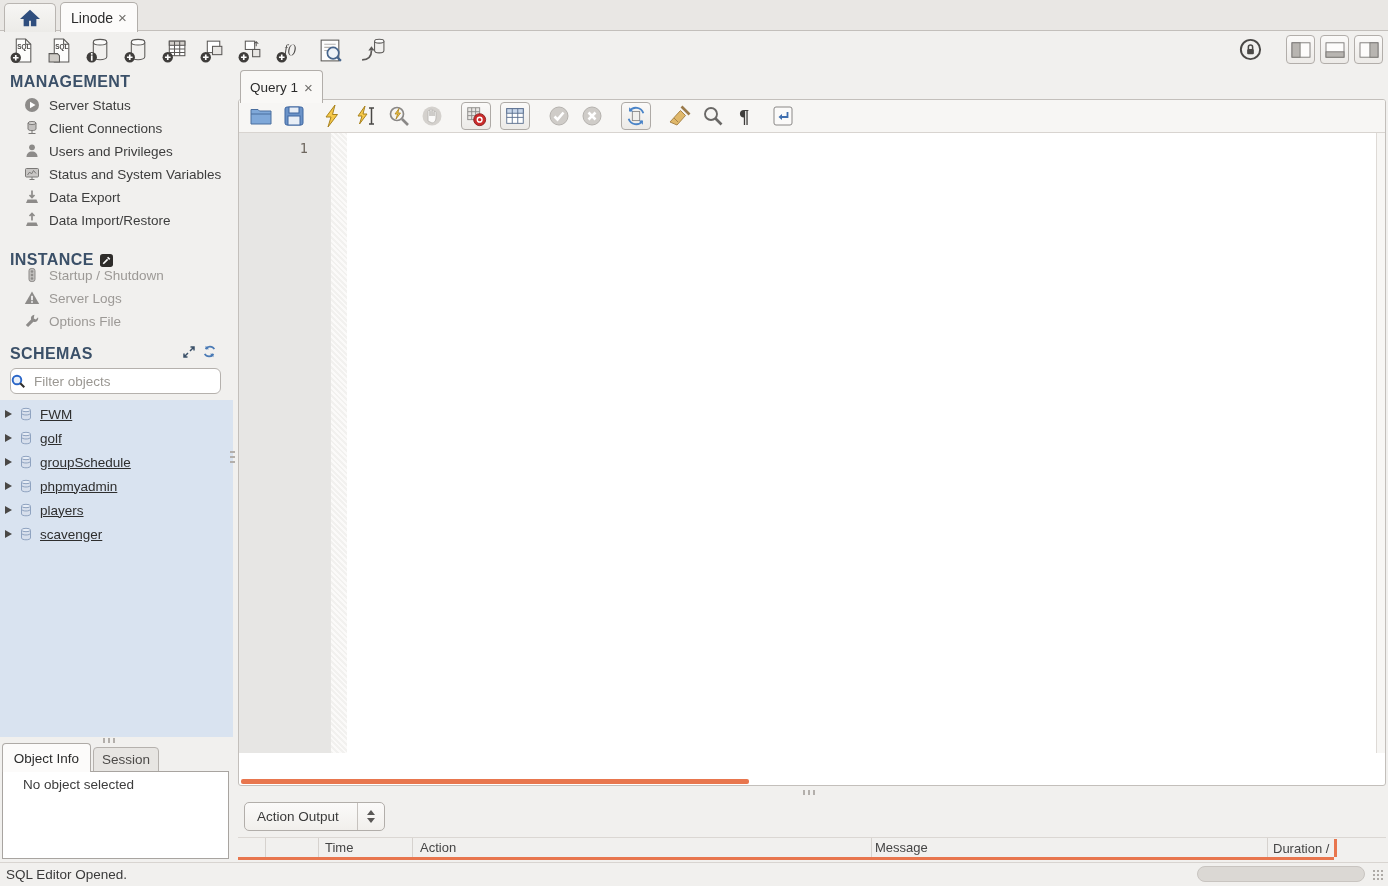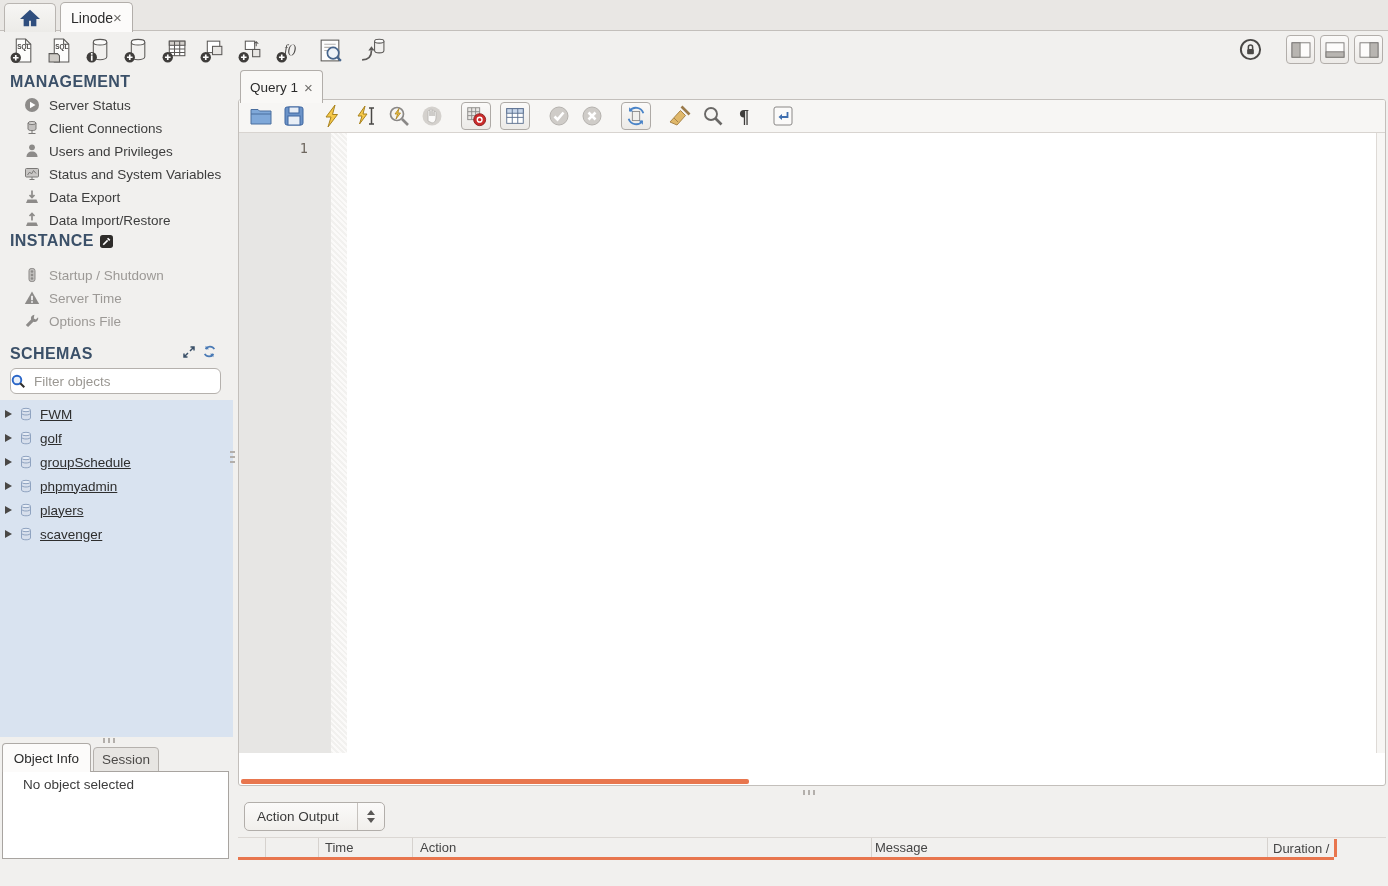--- a/index.html
+++ b/index.html
@@ -3,21 +3,21 @@
 <meta charset="utf-8">
 <style>
   html,body{margin:0;padding:0;background:#d6d2ce;}
   #app{position:relative;width:1388px;height:886px;background:#f1f0ee;font-family:"Liberation Sans",sans-serif;overflow:hidden;font-size:13px;color:#3a3a3a;}
   svg{display:block}
   .ic{display:inline-flex;align-items:center;justify-content:center;flex:0 0 auto;}
 
   
   .tabbar{position:absolute;left:0;top:0;width:1388px;height:31px;background:#e9e7e4;border-bottom:1px solid #c3bfbb;box-sizing:border-box;}
   .home-tab{position:absolute;left:4px;top:3px;width:52px;height:29px;background:linear-gradient(#f7f6f4,#ecebe8);border:1px solid #b9b5b1;border-bottom:none;border-radius:5px 5px 0 0;display:flex;align-items:center;justify-content:center;z-index:2;box-sizing:border-box;}
-  .conn-tab{position:absolute;left:60px;top:2px;height:30px;padding:0 10px;background:#fcfbfa;border:1px solid #b2aeaa;border-bottom:none;border-radius:5px 5px 0 0;display:flex;align-items:center;z-index:2;font-size:14px;color:#2b2b2b;box-sizing:border-box;}
+  .conn-tab{position:absolute;left:60px;top:2px;height:30px;padding:0 10px;background:#fcfbfa;border:1px solid #b2aeaa;border-bottom:none;border-radius:5px 5px 0 0;display:flex;align-items:center;gap:5px;z-index:2;font-size:14px;color:#2b2b2b;box-sizing:border-box;}
   .close-x{color:#6f6d6a;font-size:15px;line-height:1;}
 
   
   .main-toolbar{position:absolute;left:0;top:33px;height:34px;display:flex;align-items:center;padding-left:9px;gap:11px;}
   .mt-right{position:absolute;right:5px;top:35px;display:flex;gap:5px;align-items:center;}
   .tgl{width:29px;height:29px;border:1px solid #b2aeaa;border-radius:4px;background:linear-gradient(#fbfaf9,#eceae7);display:flex;align-items:center;justify-content:center;box-sizing:border-box;}
 
   
   .sidebar{position:absolute;left:0;top:68px;width:233px;height:794px;}
   .sec{position:absolute;left:10px;font-size:16px;font-weight:bold;color:#3b5068;letter-spacing:.4px;display:flex;align-items:center;gap:6px;}
@@ -257,21 +257,21 @@
     <div class="side-item" style="top:141px;">
       <span class="ic">
           <svg width="16" height="16" viewBox="0 0 16 16">
             <path d="M8 8.5V1.8M5.5 4L8 1.5 10.5 4" stroke="#8d8b89" stroke-width="1.7" fill="none"></path>
             <path d="M3.5 10.5h9l1.5 3.5H2z" fill="#8d8b89"></path>
           </svg>
         </span>
       <span>Data Import/Restore</span>
     </div>
 
-    <div class="sec" style="top:164px;text-align:center;">
+    <div class="sec" style="top:183px;text-align:center;">
       <span>INSTANCE</span>
       <span class="ic">
           <svg width="13" height="13" viewBox="0 0 12 12">
             <rect width="12" height="12" rx="2.5" fill="#2e2c2a"></rect>
             <path d="M3 9l4-4M7 3l2 2" stroke="#fff" stroke-width="1.5"></path>
           </svg>
         </span>
     </div>
     <div class="side-item disabled" style="top:196px;">
       <span class="ic">
@@ -285,21 +285,21 @@
       <span>Startup / Shutdown</span>
     </div>
     <div class="side-item disabled" style="top:219px;">
       <span class="ic">
           <svg width="16" height="16" viewBox="0 0 16 16">
             <path d="M8 1.5L15.2 14H.8z" fill="#8d8b89"></path>
             <rect x="7.2" y="5.8" width="1.6" height="4.4" fill="#fff"></rect>
             <rect x="7.2" y="11.2" width="1.6" height="1.6" fill="#fff"></rect>
           </svg>
         </span>
-      <span>Server Time</span>
+      <span>Server Logs</span>
     </div>
     <div class="side-item disabled" style="top:242px;">
       <span class="ic">
           <svg width="16" height="16" viewBox="0 0 16 16">
             <path d="M10.5 1.8a3.6 3.6 0 0 0-3.4 4.8L1.8 11.9 4.1 14l5.3-5.2a3.6 3.6 0 0 0 4.7-4.5L11.8 6.5 9.8 5.4l.3-2.4z" fill="#8d8b89"></path>
           </svg>
         </span>
       <span>Options File</span>
     </div>
 
@@ -549,14 +549,19 @@
         <span class="cell" style="left:637px;">Message</span>
       </div>
       <div class="oclip">
           <span class="cell" style="position:absolute;left:5px;top:2px;font-size:13px;color:#454545;white-space:nowrap;">Duration / Fetch</span>
         </div>
       <div class="ounder"></div>
       <div class="osliver"></div>
     </div>
   </div>
 
+  <div class="statusbar">
+    <span class="status-text">SQL Editor Opened.</span>
+    <span class="thumb"></span>
+    <span class="rgrip"></span>
+  </div>
 
 </div>
 
 </body></html>

